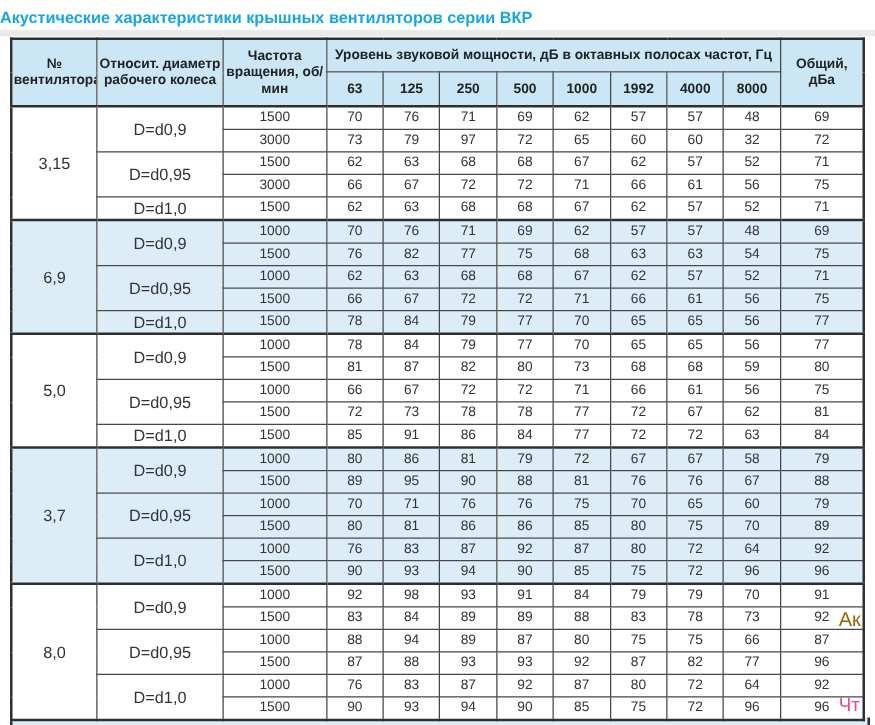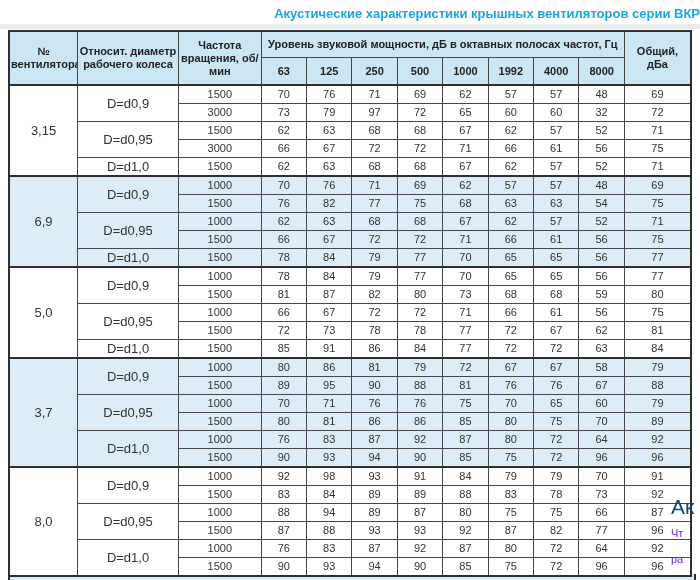--- a/index.html
+++ b/index.html
@@ -4,21 +4,21 @@
 <style>
   html, body { margin:0; padding:0; }
   body {
     width:700px; height:580px;
     background:#ffffff;
     font-family:"Liberation Sans", sans-serif;
     overflow:hidden;
     position:relative;
   }
   .title {
-    text-align:right;
+    text-align:left;
     color:#17a7e0;
     font-weight:bold;
     font-size:13px;
     padding-top:6px;
     line-height:15px;
   }
   .top-band {
     position:absolute;
     left:0; top:24px;
     width:700px; height:5px;
@@ -70,22 +70,22 @@
     z-index:1;
   }
   .watermark {
     position:absolute;
     left:671px; top:484px;
     z-index:3;
     pointer-events:none;
     line-height:26px;
     white-space:nowrap;
   }
-  .watermark .wm1 { color:#0c4a6e; font-size:21px;margin-top:10px; }
-  .watermark .wm2, .watermark .wm3 { color:#6d28d9; font-size:11px; }
+  .watermark .wm1 { color:#a16207; font-size:16px; }
+  .watermark .wm2, .watermark .wm3 { color:#ec4899; font-size:15px;margin-top:42px; }
 </style>
 </head>
 <body>
 
 <div class="title">Акустические характеристики крышных вентиляторов серии ВКР</div>
 <div class="top-band"></div>
 
 <table class="acoustic">
   <colgroup>
     <col style="width:68px">

